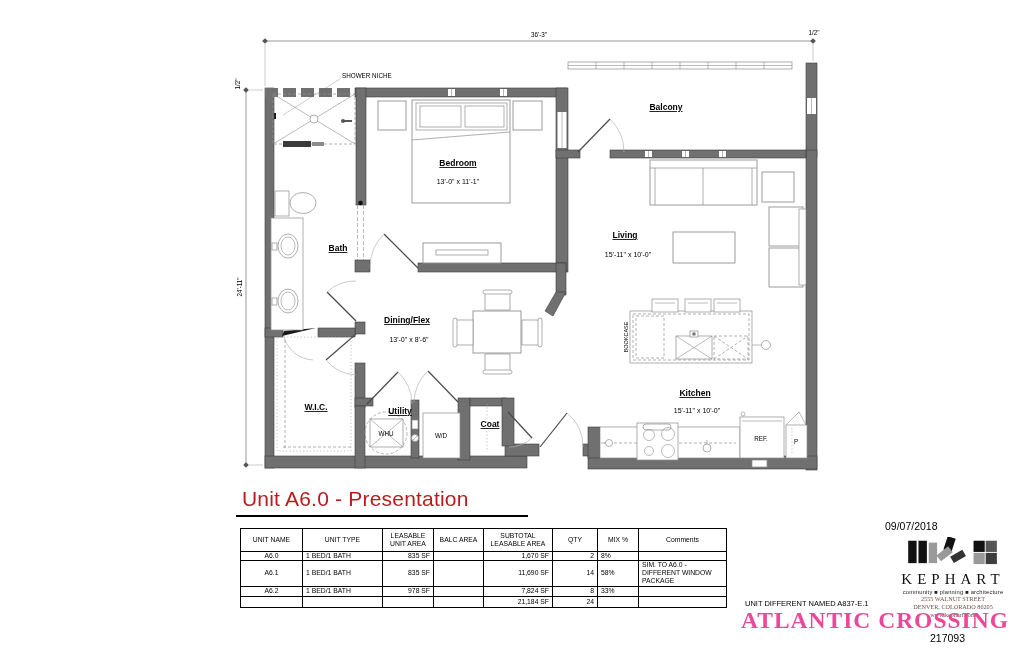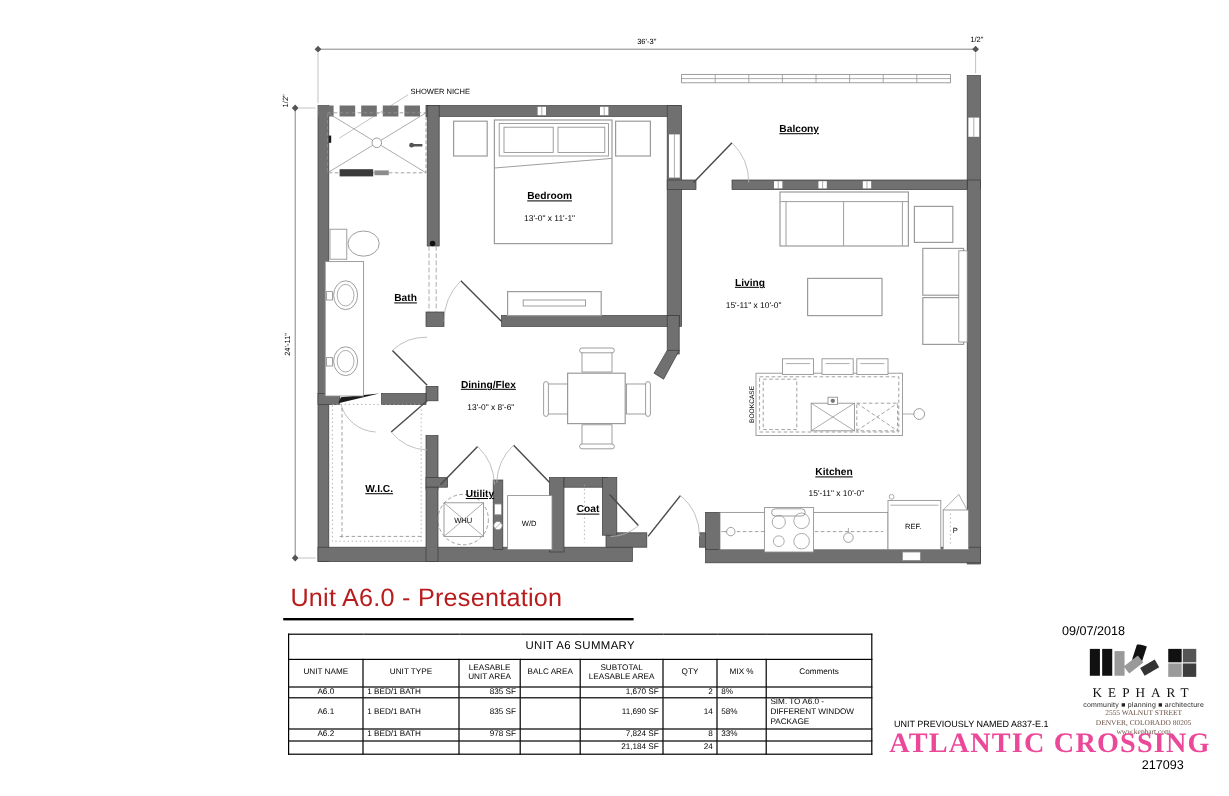--- a/index.html
+++ b/index.html
@@ -34,29 +34,29 @@
           border:1.5px solid #000;background:#fff}
   .sumtbl td,.sumtbl th{border:1px solid #000;padding:0 3px;font-weight:normal;
           vertical-align:middle;overflow:hidden;line-height:1.2}
   .sumtbl .ttl{text-align:center;font-size:9.5px;height:20px;letter-spacing:.3px}
   .sumtbl .hc{text-align:center;height:22px}
   .sumtbl .c{text-align:center}.sumtbl .r{text-align:right}.sumtbl .l{text-align:left}
 
   
   .date{left:885px;top:520px;width:110px;text-align:left;font-size:10.5px}
   .logo{left:893px;top:537px;width:120px;text-align:center}
-  .kname{font-family:"Liberation Serif",serif;font-size:11px;letter-spacing:5px;
+  .kname{font-family:"Liberation Serif",serif;font-size:15px;letter-spacing:5px;
          margin-top:2px;color:#111;white-space:nowrap}
   .ktag{font-size:5.8px;color:#222;margin-top:1px;letter-spacing:.2px}
   .kaddr{font-family:"Liberation Serif",serif;font-size:6.2px;line-height:6.8px;
          color:#6a4f43;margin-top:1px}
   .unitnote{left:745px;top:599px;width:200px;font-size:7.5px}
   .projname{left:741px;top:607px;width:275px;font-family:"Liberation Serif",serif;
             font-weight:bold;font-size:23.5px;letter-spacing:1px;white-space:nowrap;color:#ec4899}
-  .projnum{left:930px;top:632px;width:78px;text-align:center;font-size:10.5px}
+  .projnum{left:930px;top:632px;width:78px;text-align:left;font-size:10.5px}
 </style>
 </head>
 <body>
 
 <svg class="abs" style="left:230px;top:18px" width="600" height="464" viewBox="230 18 600 464">
 
   <g>
     <line class="dim" x1="265" y1="41" x2="813" y2="41"></line>
     <rect class="dmk" x="263" y="39" width="4" height="4" fill="#555" transform="rotate(45 265 41)"></rect>
     <rect class="dmk" x="811" y="39" width="4" height="4" fill="#555" transform="rotate(45 813 41)"></rect>
@@ -311,23 +311,20 @@
     <col style="width:62px">
       <col style="width:80px">
       <col style="width:51px">
       <col style="width:50px">
     <col style="width:69px">
       <col style="width:45px">
       <col style="width:41px">
       <col style="width:88px">
   </colgroup>
   <tbody>
-      <tr>
-        <td class="ttl" colspan="8">UNIT A6 SUMMARY</td>
-      </tr>
   <tr>
     <th class="hc">
           <div>UNIT NAME</div>
         </th>
     <th class="hc">
           <div>UNIT TYPE</div>
         </th>
     <th class="hc">
       <div>LEASABLE</div>
       <div>UNIT AREA</div>
@@ -407,15 +404,15 @@
     <rect x="70" y="17" width="12" height="12" fill="#9a9a9a"></rect>
     <rect x="83" y="17" width="12" height="12" fill="#3d3d3d"></rect>
   </svg>
   <div class="kname">KEPHART</div>
   <div class="ktag">community  ■  planning  ■  architecture</div>
   <div class="kaddr">2555 WALNUT STREET</div>
   <div class="kaddr">DENVER, COLORADO  80205</div>
   <div class="kaddr">www.kephart.com</div>
 </div>
 
-<div class="abs unitnote">UNIT PREVIOUSLY NAMED A837-E.1</div>
+<div class="abs unitnote">UNIT DIFFERENT NAMED A837-E.1</div>
 <div class="abs projname">ATLANTIC CROSSING</div>
 <div class="abs projnum">217093</div>
 
 </body></html>

